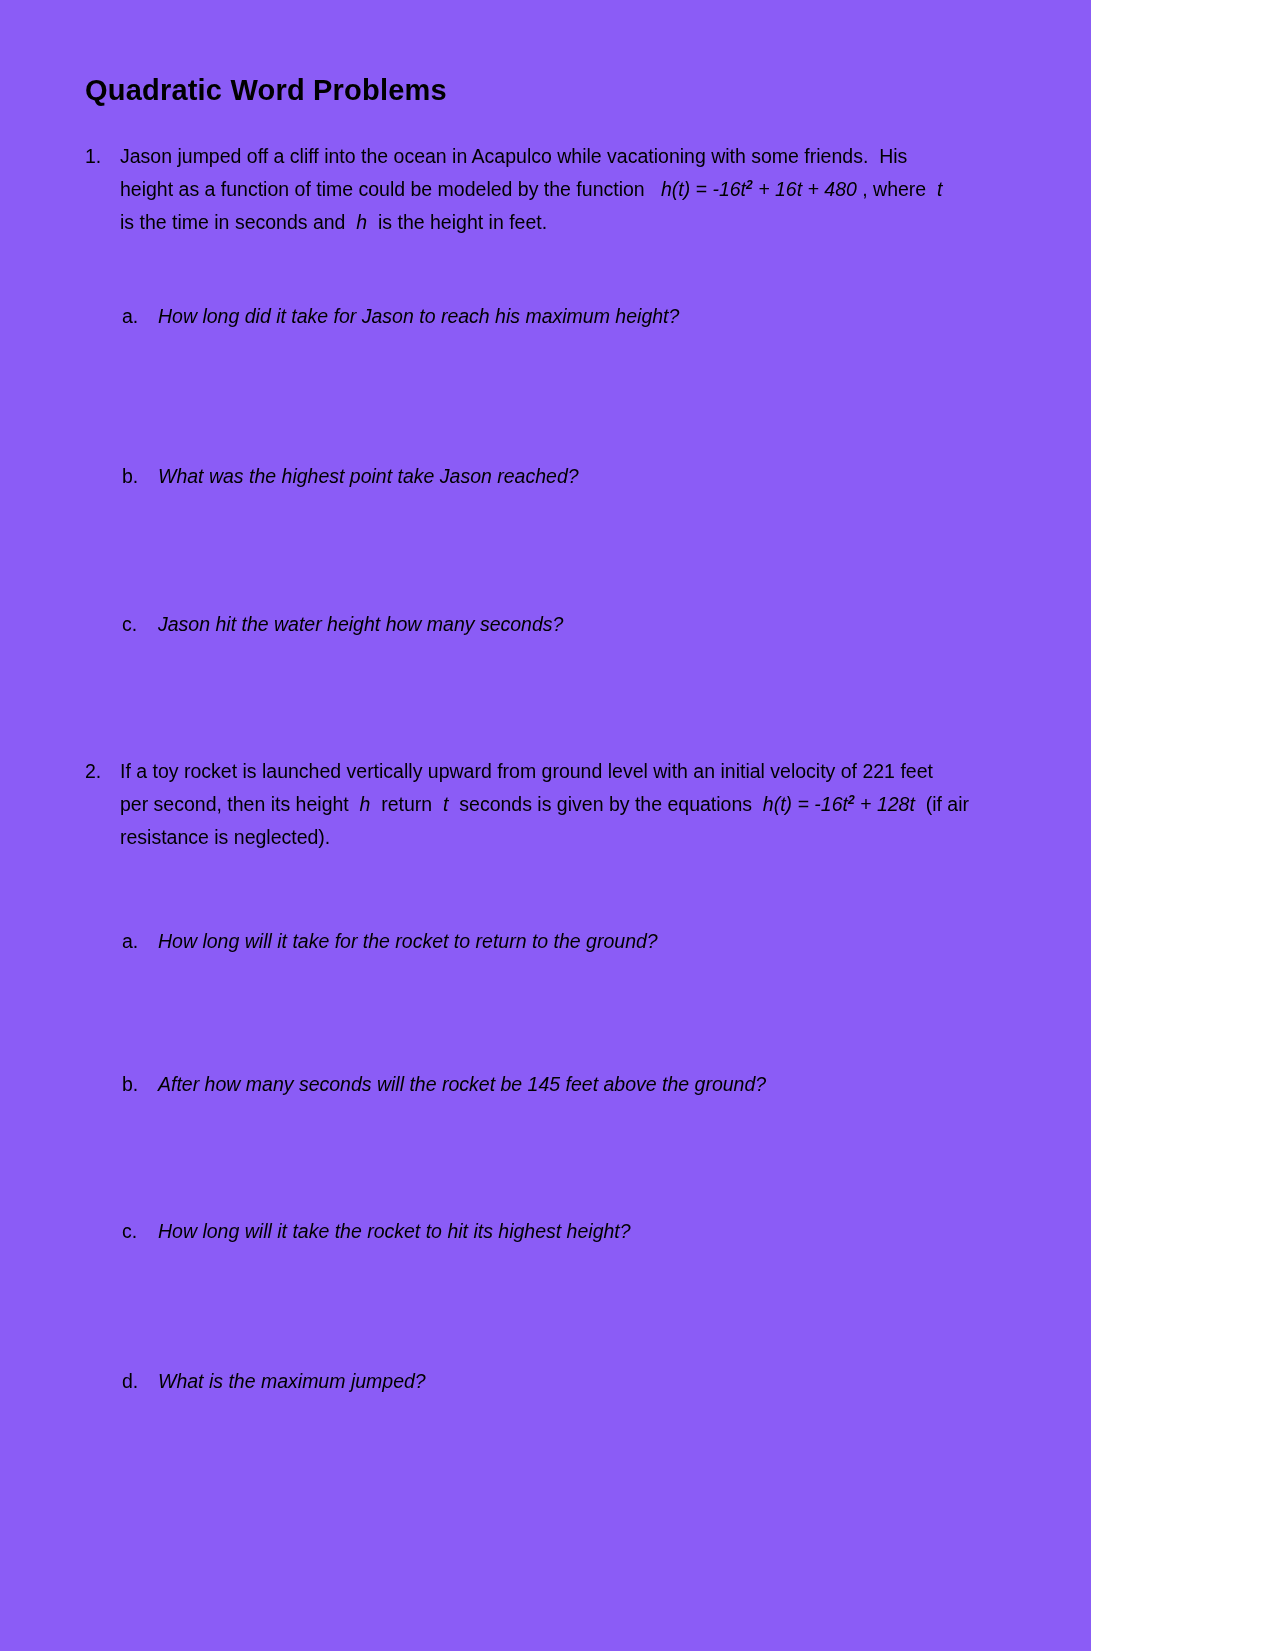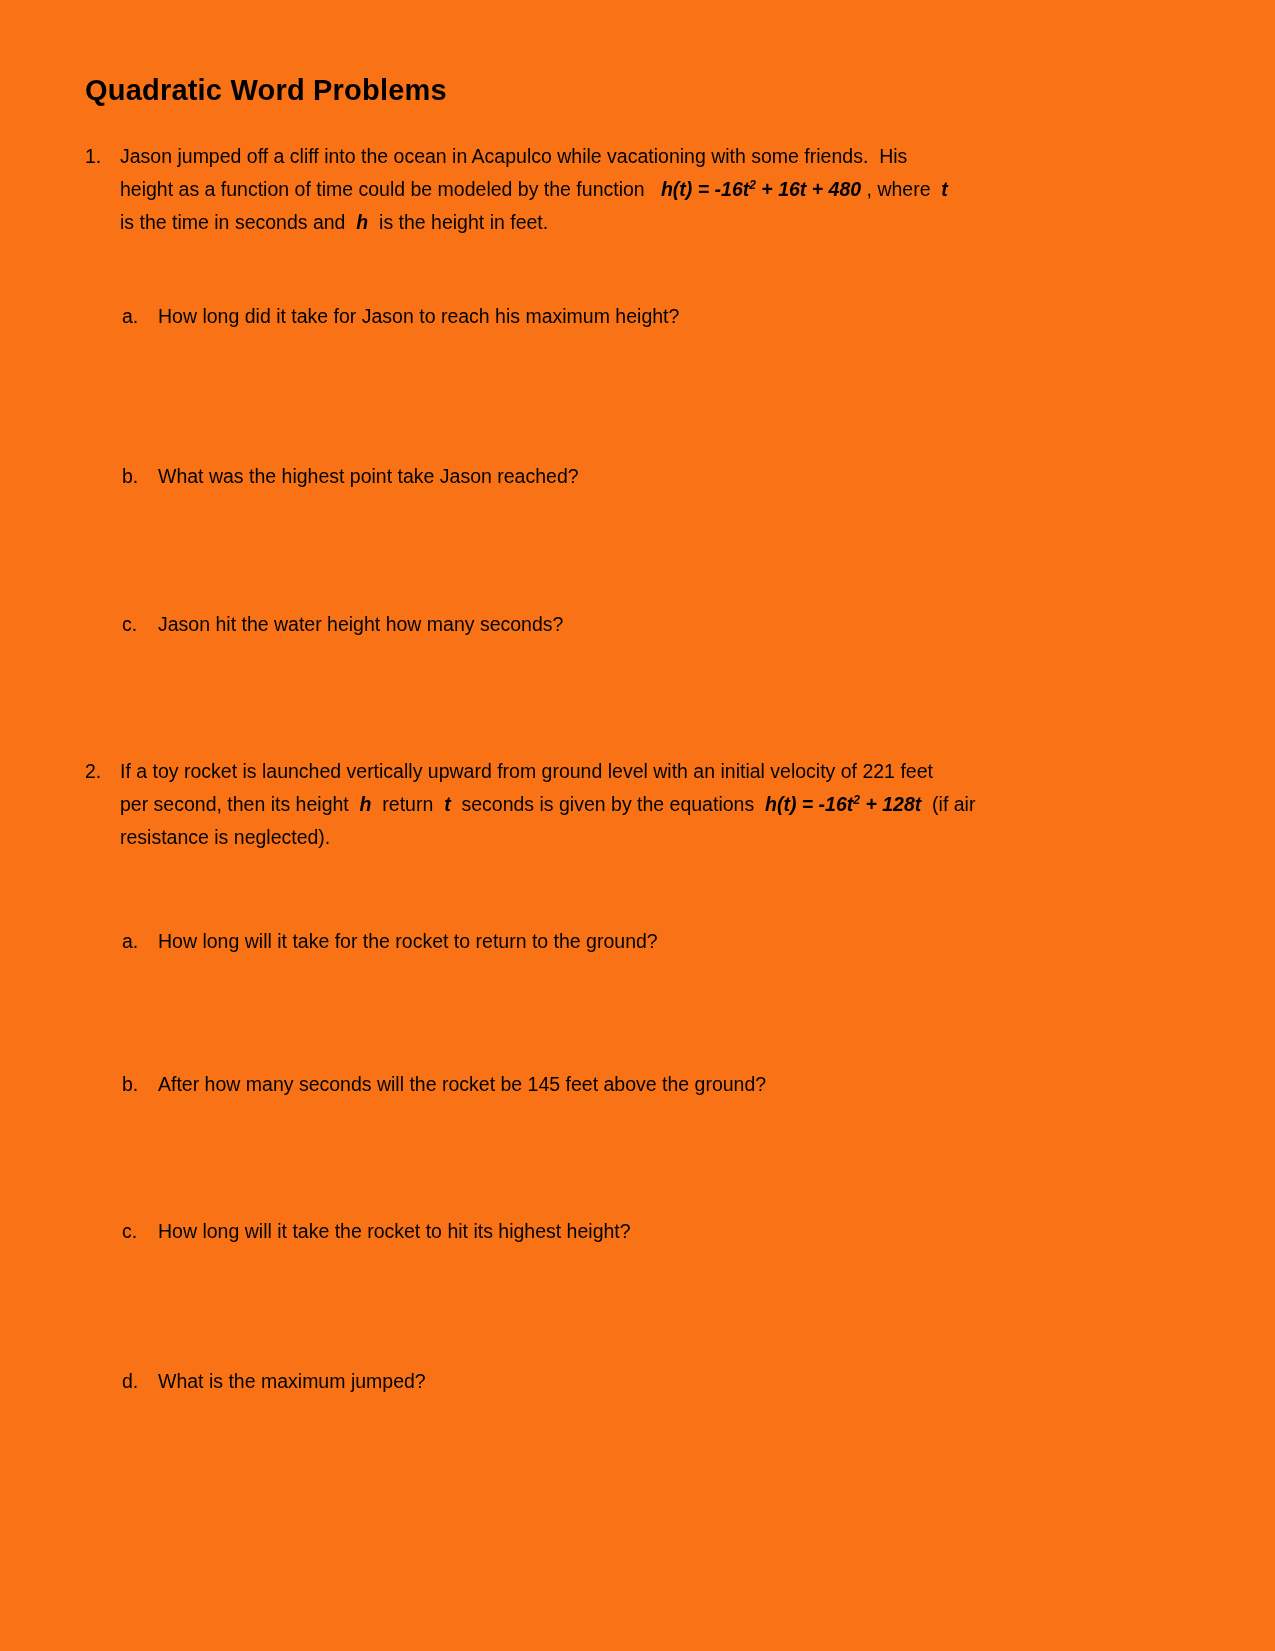--- a/index.html
+++ b/index.html
@@ -2,23 +2,23 @@
 <html><head>
 <meta charset="utf-8">
 <style>
   * { margin: 0; padding: 0; box-sizing: border-box; }
   html, body {
     background: #ffffff;
     font-family: "Liberation Sans", sans-serif;
     color: #000000;
   }
   .page {
-    width: 1275px;
+    width: 1091px;
     min-height: 1651px;
-    background: #f97316;
+    background: #8b5cf6;
     padding: 73px 60px 40px 85px;
     position: relative;
   }
   .doc-title {
     font-size: 29px;
     font-weight: bold;
     line-height: 34px;
     letter-spacing: 0.2px;
   }
   .problem {
@@ -30,32 +30,32 @@
   .prob-row { display: flex; align-items: flex-start; }
   .num {
     flex: 0 0 35px;
     width: 35px;
   }
   .prob-text {
     flex: 1;
     white-space: pre-wrap;
   }
   .seg-plain { font-weight: normal; font-style: normal; }
-  .seg-eq { font-weight: bold; font-style: italic; }
+  .seg-eq { font-weight: normal; font-style: italic; }
   sup.seg-eq-sup {
     font-weight: bold;
     font-style: italic;
     font-size: 0.62em;
     vertical-align: super;
     line-height: 0;
   }
   .parts { margin-left: 37px; }
   .part { display: flex; align-items: flex-start; }
   .letter { flex: 0 0 36px; width: 36px; }
-  .part-text { flex: 1; }
+  .part-text { flex: 1; font-style: italic; }
   .problem-1 .part:nth-child(1) { margin-top: 61px; }
   .problem-1 .part:nth-child(2) { margin-top: 127px; }
   .problem-1 .part:nth-child(3) { margin-top: 115px; }
   .problem-2 .part:nth-child(1) { margin-top: 71px; }
   .problem-2 .part:nth-child(2) { margin-top: 110px; }
   .problem-2 .part:nth-child(3) { margin-top: 114px; }
   .problem-2 .part:nth-child(4) { margin-top: 117px; }
 </style>
 </head>
 <body>

